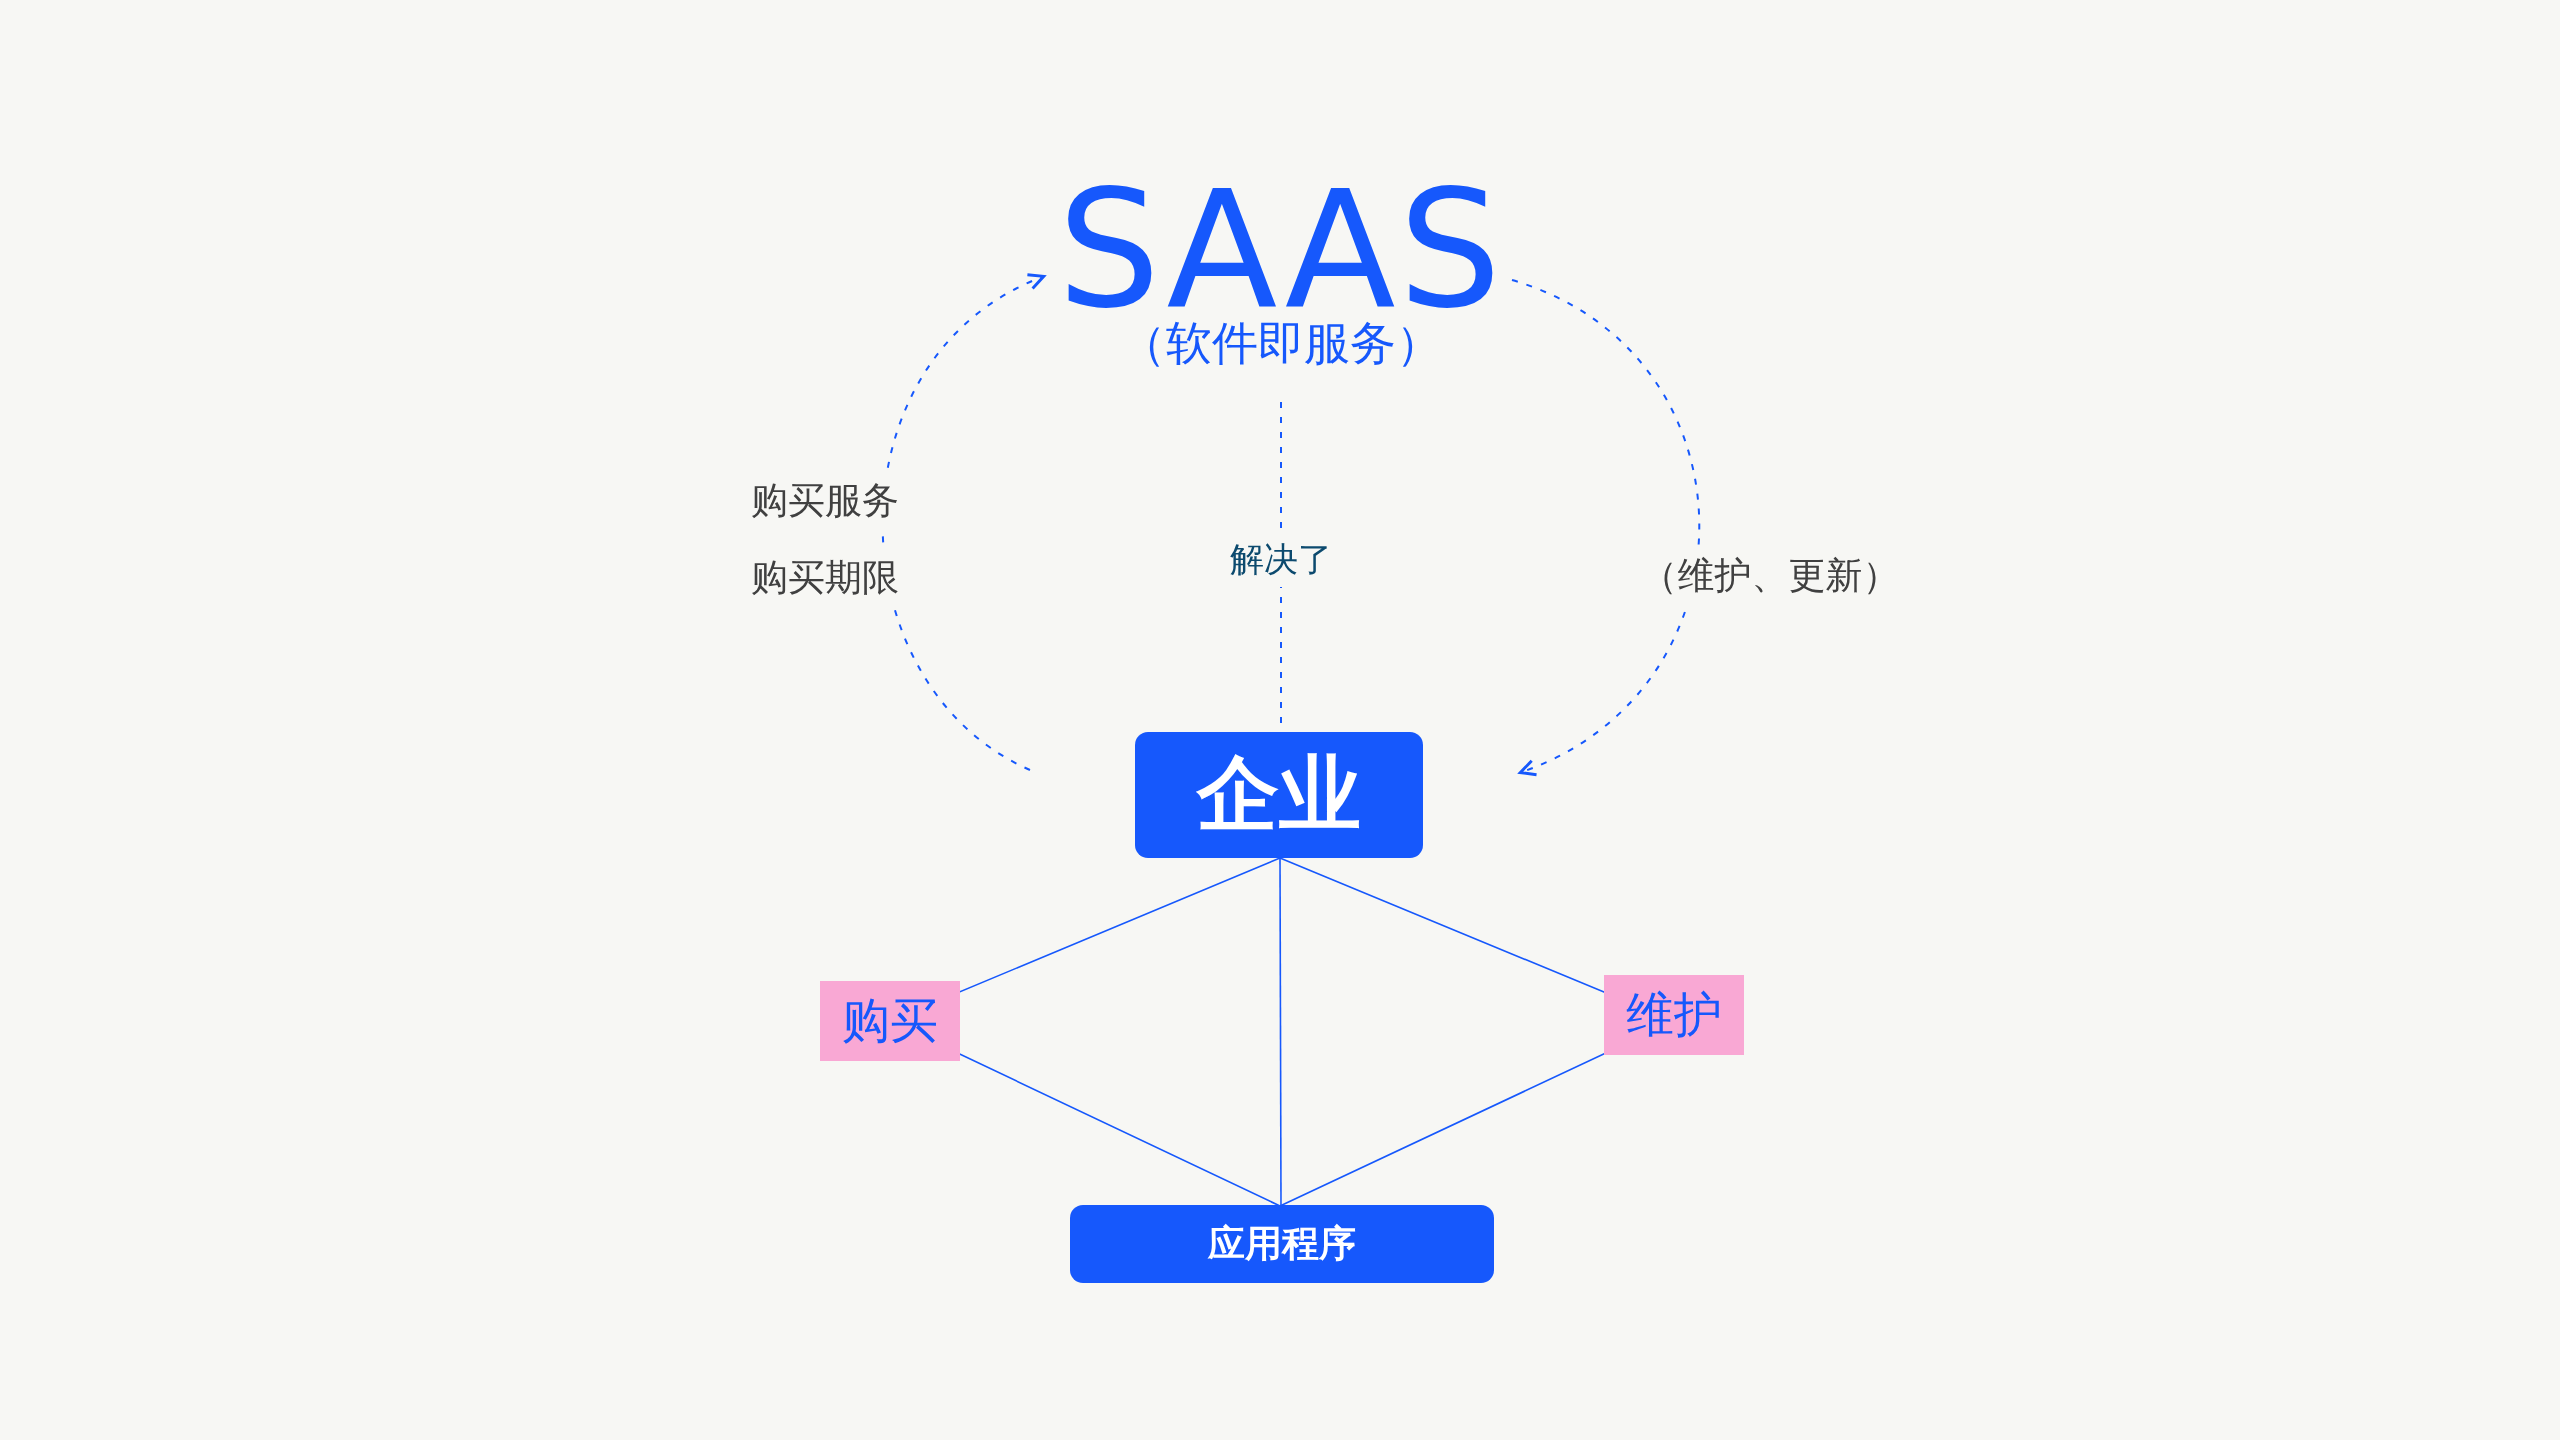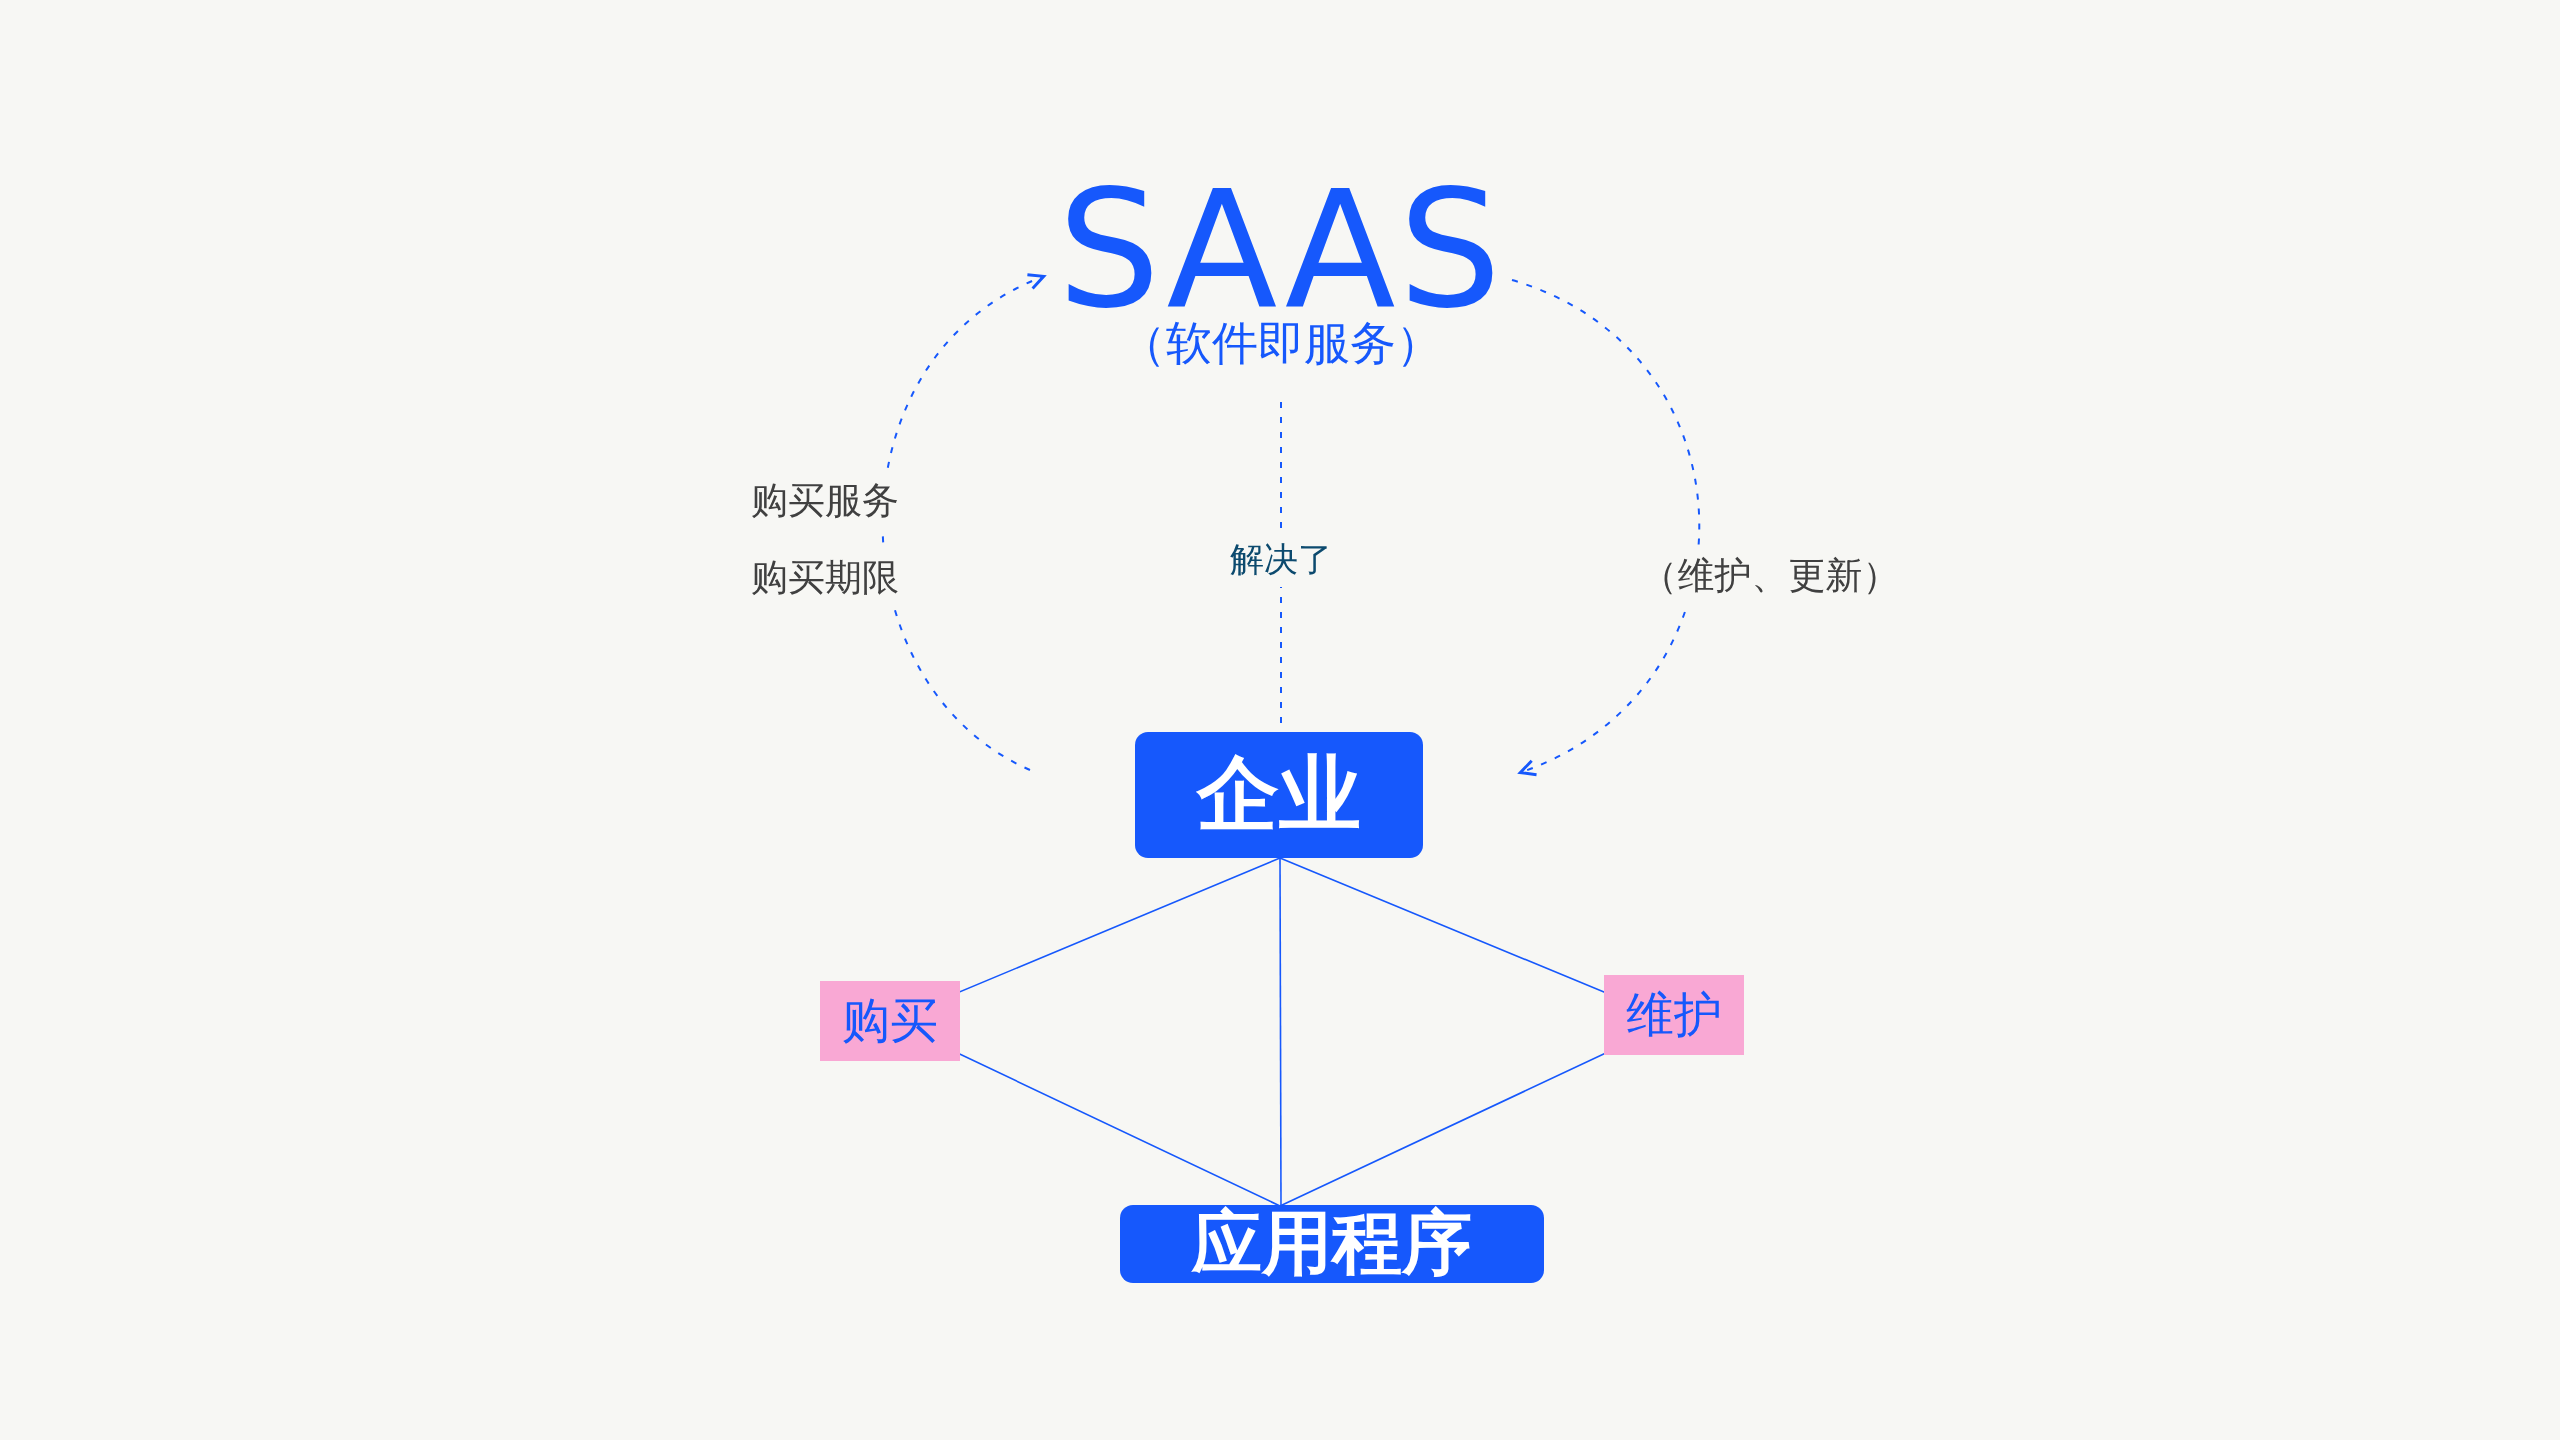--- a/index.html
+++ b/index.html
@@ -71,25 +71,25 @@
     border-radius: 13px;
   }
   .enterprise-box {
     left: 1135px;
     top: 732px;
     width: 288px;
     height: 126px;
     font-size: 82px;
   }
   .app-box {
-    left: 1120px;
+    left: 1070px;
     top: 1205px;
     width: 424px;
     height: 78px;
-    font-size: 70px;
+    font-size: 37px;
   }
   svg.connectors {
     position: absolute;
     left: 0;
     top: 0;
     width: 2560px;
     height: 1440px;
   }
 </style>
 </head>

